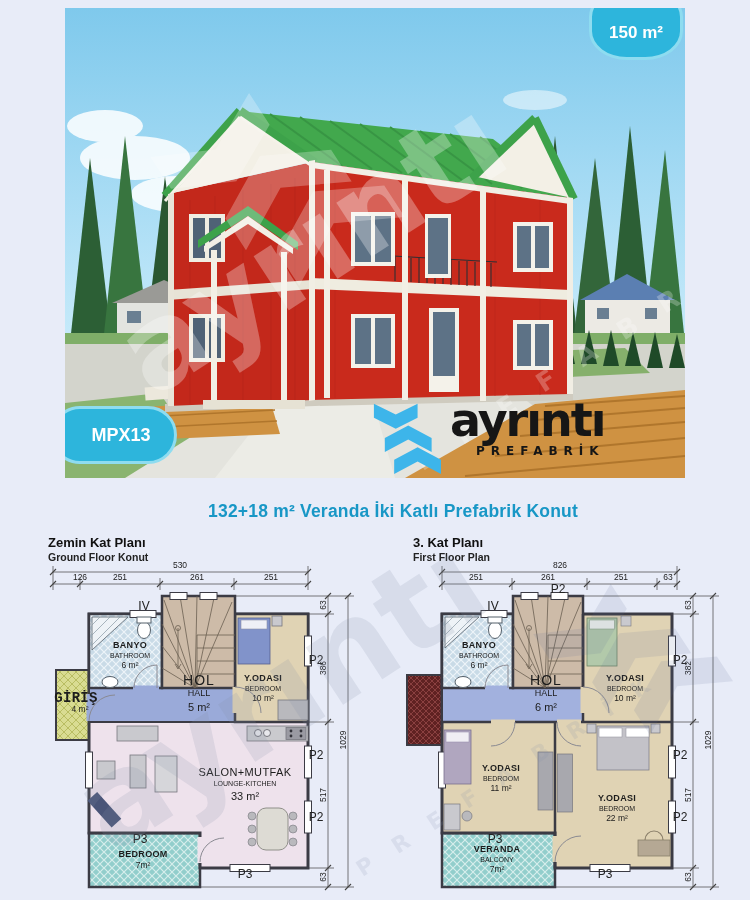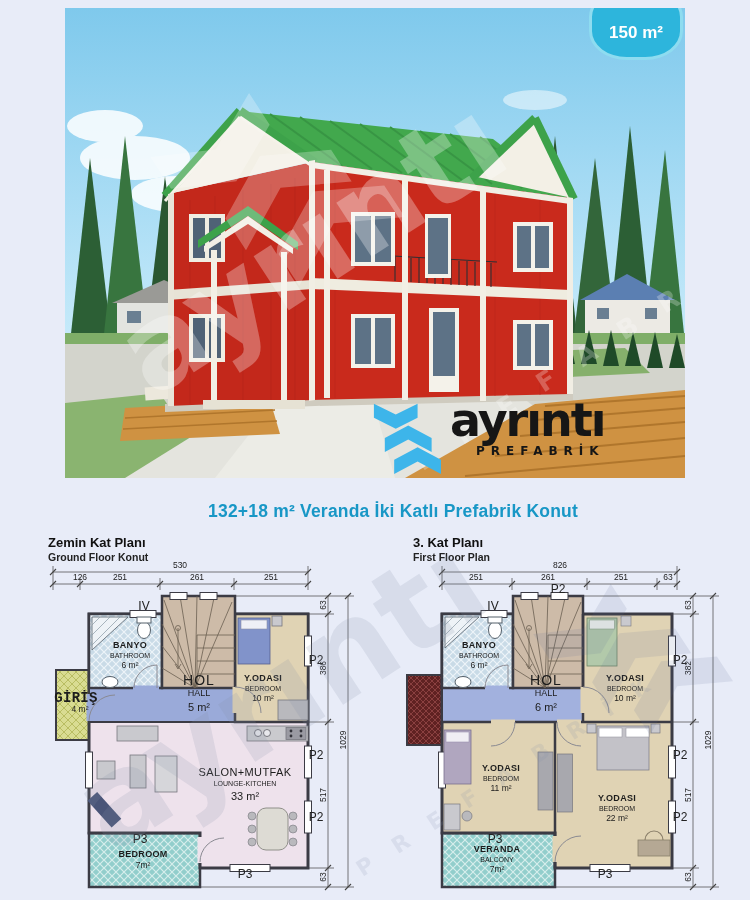--- a/index.html
+++ b/index.html
@@ -246,20 +246,23 @@
             <path d="M26,78 L56,62 L86,78 L86,96 L56,80 L26,96 Z"></path>
           </g>
       </svg>
       <div class="wm-el" style="left:30px;top:170px;font-size:118px;color:rgba(255,255,255,.30)">ayrıntı</div>
       <div class="wm-el" style="left:320px;top:330px;font-size:26px;letter-spacing:10px;color:rgba(255,255,255,.26)">P R E F A B R İ K</div>
     </div>
 
     <div class="badge badge-size">
         <span>150 m²</span>
       </div>
+    <div class="badge badge-model">
+        <span>MPX13</span>
+      </div>
   </div>
 
   <div class="logo">
     <svg width="74" height="78" viewBox="0 0 90 100">
       <g fill="#3db5ea">
           <path d="M0,6 L28,20 L56,6 L56,24 L28,38 L0,24 Z"></path>
           <path d="M14,50 L44,34 L74,50 L74,68 L44,52 L14,68 Z"></path>
           <path d="M26,78 L56,62 L86,78 L86,96 L56,80 L26,96 Z"></path>
         </g>
     </svg>

